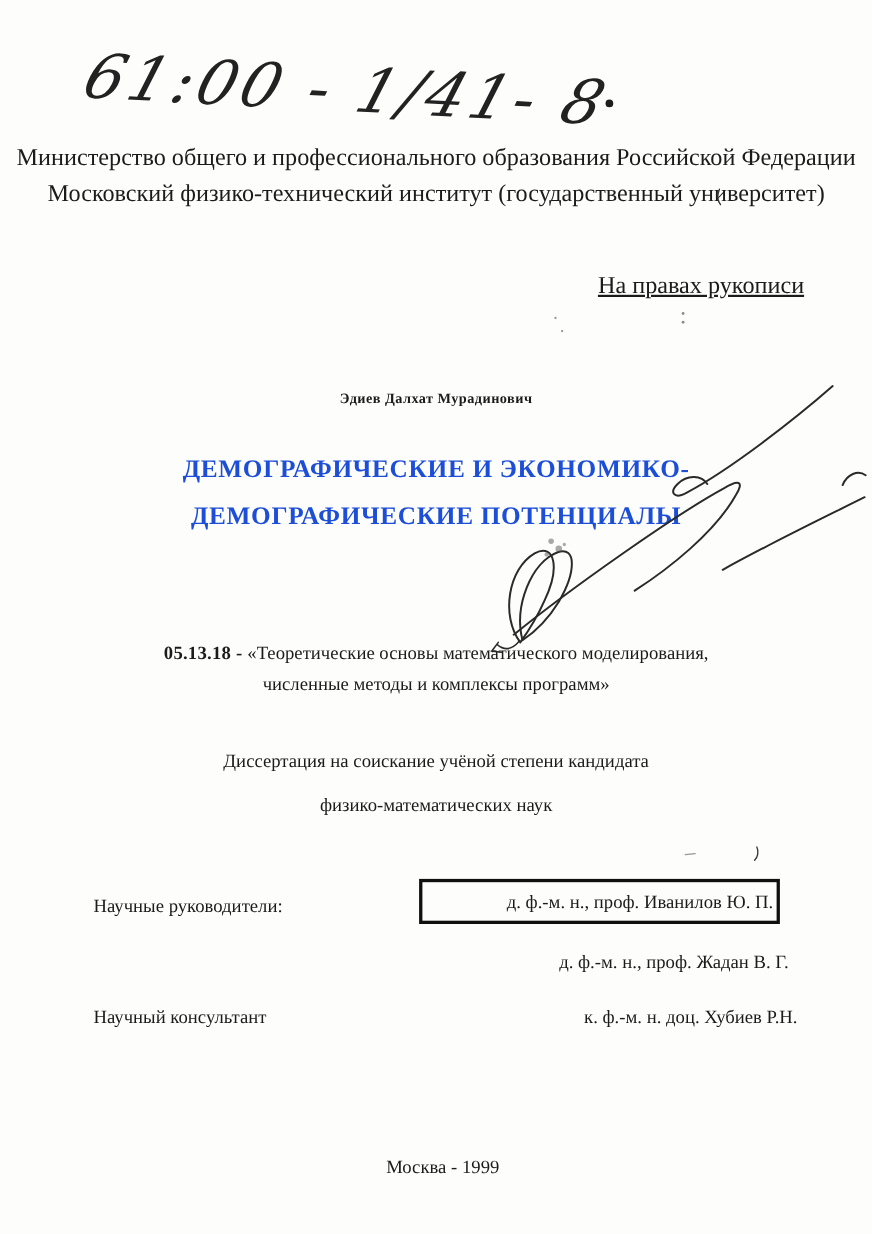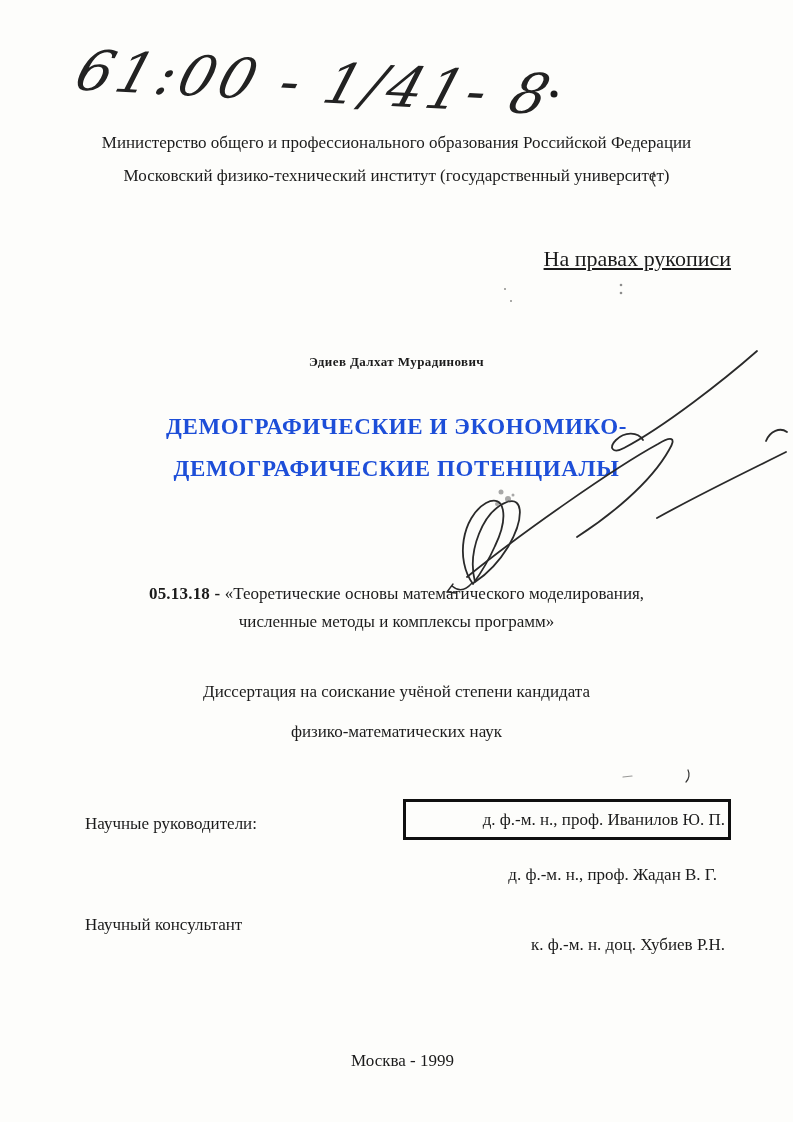--- a/index.html
+++ b/index.html
@@ -7,21 +7,21 @@
     position:relative;
     width:793px; height:1122px;
     margin:0 auto;
     background:#fdfdfb;
     font-family:"Liberation Serif", serif;
     color:#1b1b1b;
     overflow:hidden;
   }
   .abs { position:absolute; }
   .center { left:0; right:0; text-align:center; }
-  .small-line { font-size:17px; line-height:20px; }
+  .small-line { font-size:22px; line-height:20px; }
   .body-line { font-size:17px; line-height:21px; }
 
   .catalog-number {
     left:88px; top:38px;
     font-family:"DejaVu Serif", serif;
     font-style:italic;
     font-size:56px;
     letter-spacing:4px;
     color:#222;
     transform:rotate(3deg) skewX(-14deg);
@@ -36,33 +36,33 @@
     font-size:23px; font-weight:bold; letter-spacing:.6px; color:#1d4ed8;
   }
   .title-1 { top:414px; }
   .title-2 { top:456px; }
   .specialty { top:580px; font-size:17px; line-height:28px; }
   .specialty b { letter-spacing:.2px; }
   .thesis-1 { top:681px; }
   .thesis-2 { top:721px; }
   .supervisors-label { left:85px; top:813px;text-align:center; }
   .supervisor-box {
-    left:403px; top:799px; width:328px; height:41px;
+    left:381px; top:799px; width:328px; height:41px;
     border:3px solid #101010;
     box-sizing:border-box;
     background:#fdfdfb;
   }
   .supervisor-box .boxed-text {
     display:block; height:35px; line-height:35px;
     text-align:right; padding-right:3px;
     font-size:17px; white-space:nowrap;
   }
   .supervisor-2 { right:76px; top:864px; }
   .consultant-label { left:85px; top:914px; }
-  .consultant-value { right:68px; top:914px;margin-top:20px; }
+  .consultant-value { right:68px; top:914px; }
   .footer-line { top:1051px; font-size:17px;margin-left:12px; }
   svg.overlay { position:absolute; left:0; top:0; pointer-events:none; }
 </style>
 </head>
 <body>
 
 <div class="page">
 
   <div class="abs catalog-number">61:00 - 1/41- 8</div>
 

